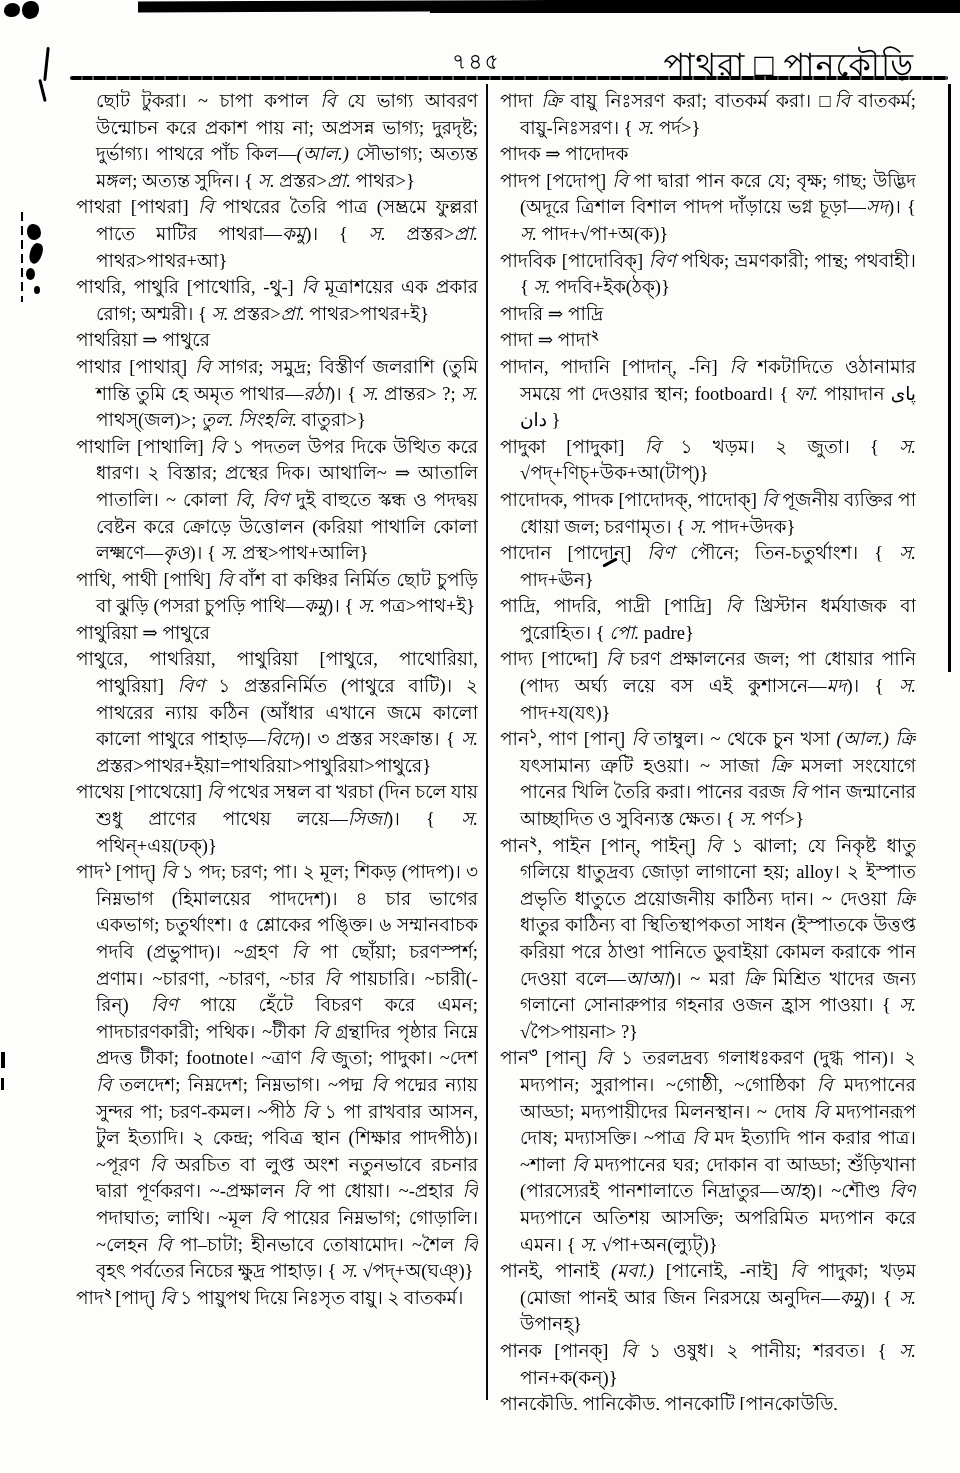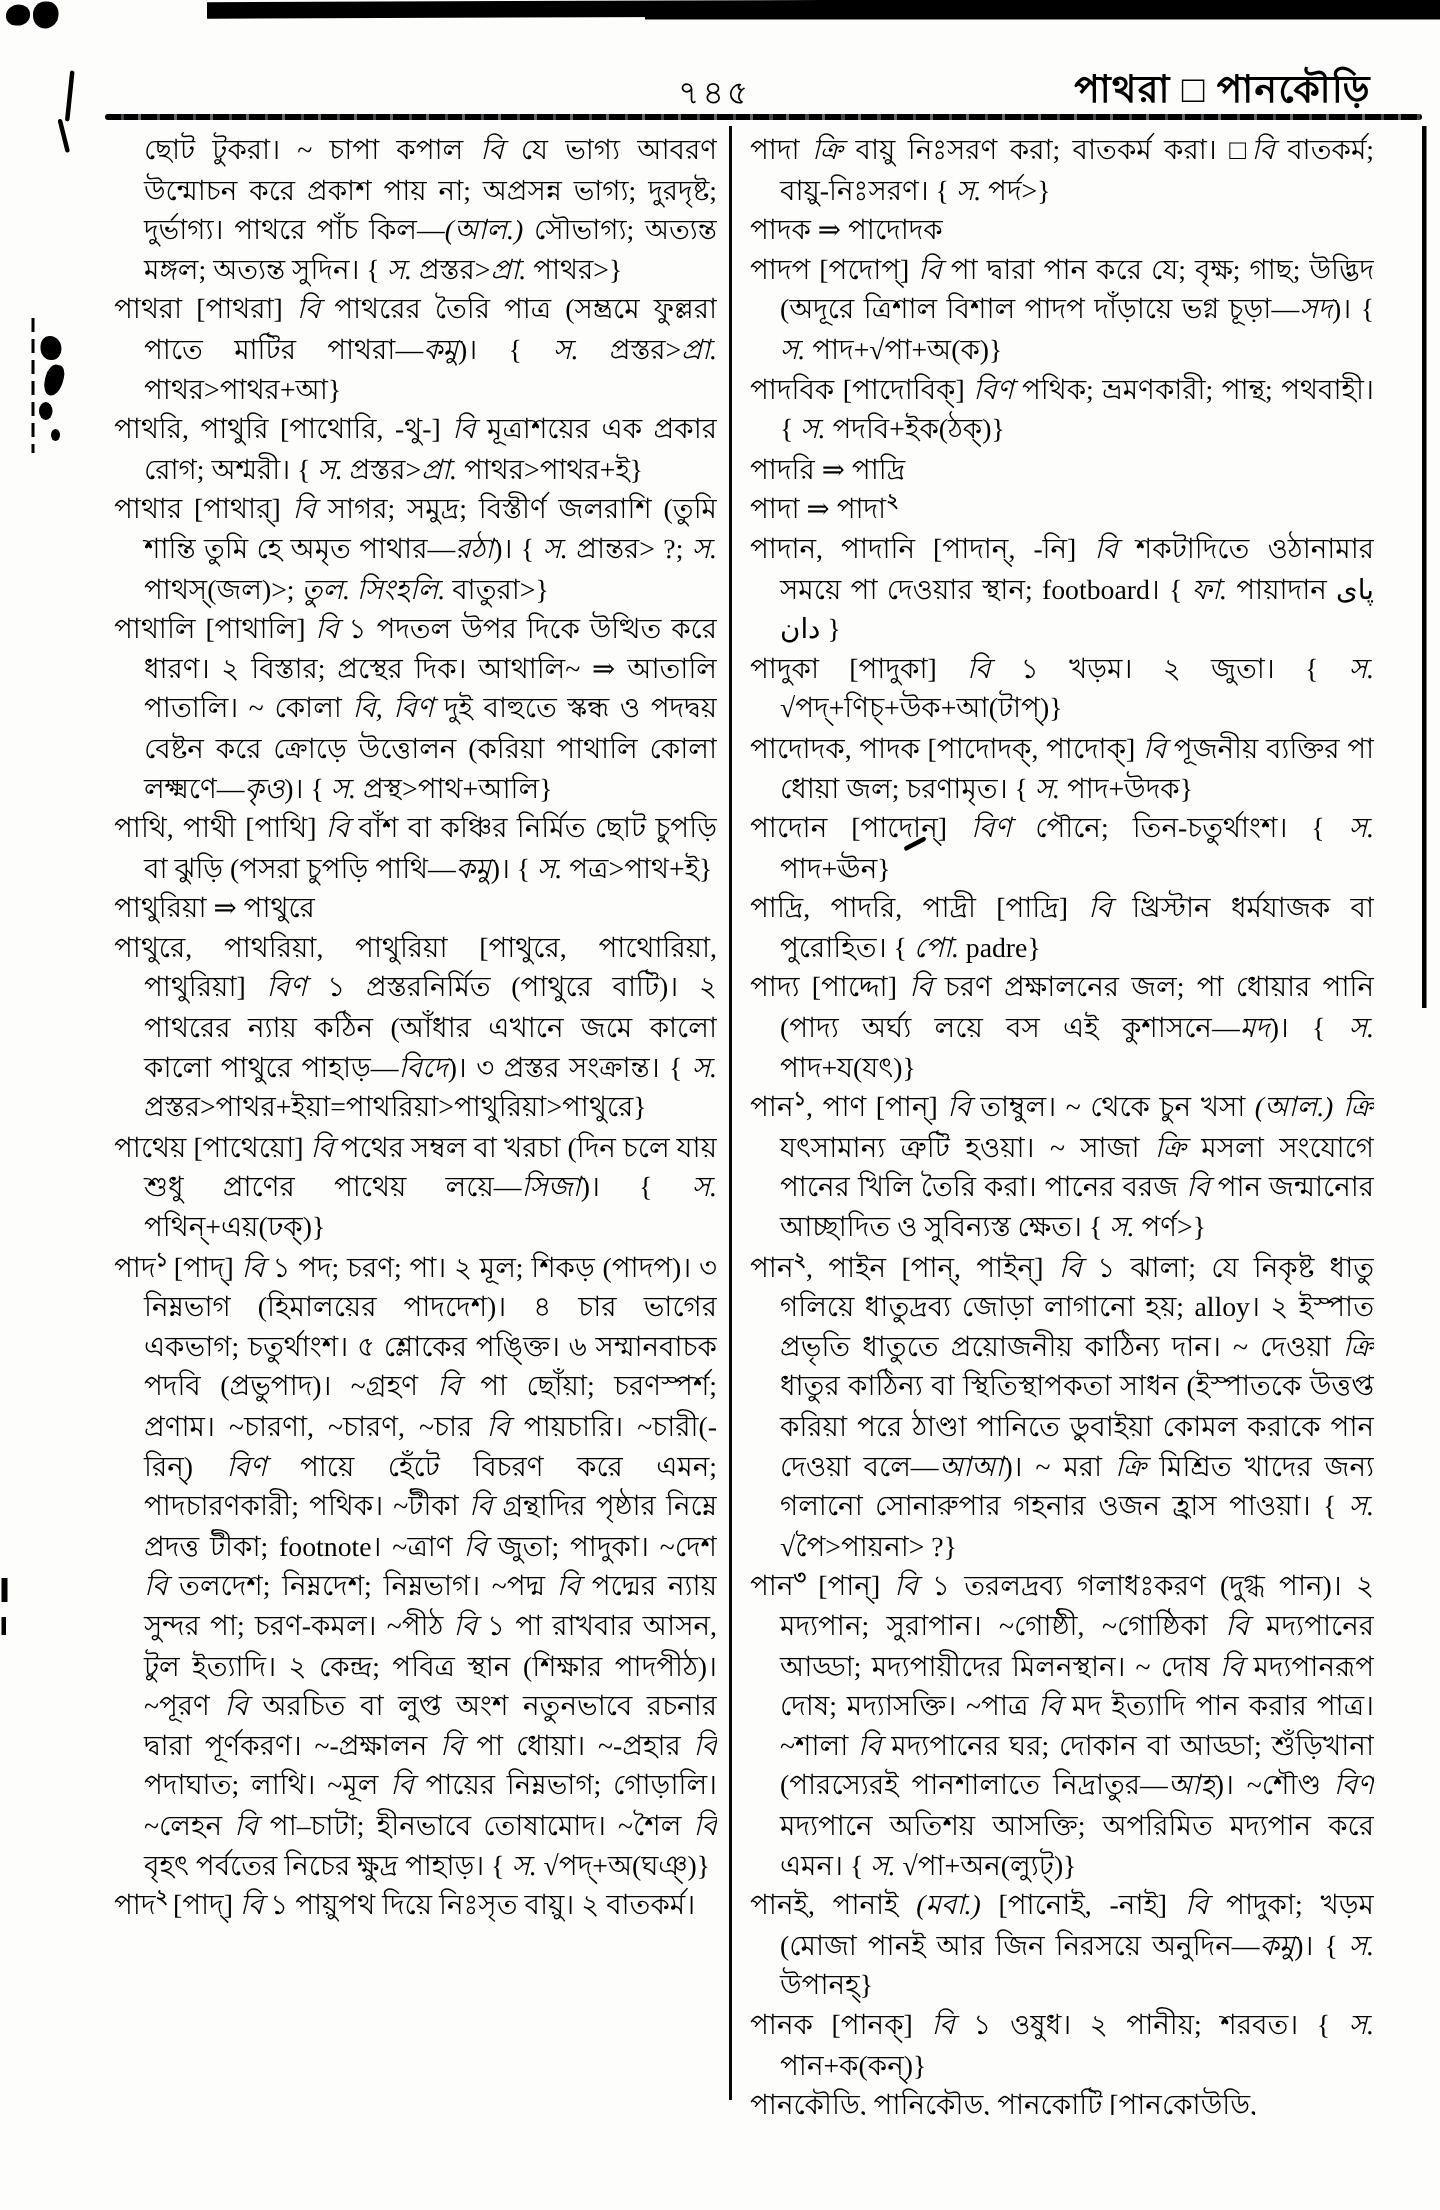--- a/index.html
+++ b/index.html
@@ -3,21 +3,21 @@
 <meta charset="utf-8">
 <style>
   html,body{margin:0;padding:0}
   body{
     width:960px;height:1473px;position:relative;overflow:hidden;
     background:#fdfdfb;color:#000;
     font-family:"Liberation Serif","DejaVu Serif",serif;
   }
   
   .pageno{position:absolute;left:452px;top:44px;font-size:22px;letter-spacing:2px}
-  .guides{position:absolute;right:46px;top:40px;font-size:25px;font-weight:bold;letter-spacing:1px}
+  .guides{position:absolute;right:46px;top:40px;font-size:32px;font-weight:normal;letter-spacing:1px}
   .rule{
     position:absolute;left:70px;top:76px;width:878px;height:4px;
     background:repeating-linear-gradient(90deg,#000 0 11px,#444 11px 13px,#000 13px 22px,#666 22px 24px);
     border-radius:2px;
   }
   
   .divider{position:absolute;left:486px;top:84px;width:2px;height:1316px;background:#0a0a0a}
   .col{position:absolute;top:88px;height:1322px;overflow:hidden;text-align:justify}
   .col.left{left:76px;width:402px}
   .col.right{left:500px;width:416px}
@@ -66,20 +66,21 @@
 
 <span class="pageno">৭৪৫</span>
 <span class="guides">পাথরা □ পানকৌড়ি</span>
 <div class="rule"></div>
 
 <div class="divider"></div>
 <div class="col left">
     <p class="entry cont"><span>ছোট টুকরা। ~ </span><span class="b">চাপা কপাল </span><span class="i">বি </span><span>যে ভাগ্য আবরণ উন্মোচন করে প্রকাশ পায় না; অপ্রসন্ন ভাগ্য; দুরদৃষ্ট; দুর্ভাগ্য। </span><span class="b">পাথরে পাঁচ কিল</span><span>—</span><span class="i">(আল.) </span><span>সৌভাগ্য; অত্যন্ত মঙ্গল; অত্যন্ত সুদিন। { </span><span class="i">স. </span><span>প্রস্তর&gt;</span><span class="i">প্রা. </span><span>পাথর&gt;}</span></p>
     <p class="entry"><span class="b">পাথরা </span><span>[পাথরা] </span><span class="i">বি </span><span>পাথরের তৈরি পাত্র (সম্ভ্রমে ফুল্লরা পাতে মাটির পাথরা—</span><span class="i">কমু</span><span>)। { </span><span class="i">স. </span><span>প্রস্তর&gt;</span><span class="i">প্রা. </span><span>পাথর&gt;পাথর+আ}</span></p>
     <p class="entry"><span class="b">পাথরি, পাথুরি </span><span>[পাথোরি, -থু-] </span><span class="i">বি </span><span>মূত্রাশয়ের এক প্রকার রোগ; অশ্মরী। { </span><span class="i">স. </span><span>প্রস্তর&gt;</span><span class="i">প্রা. </span><span>পাথর&gt;পাথর+ই}</span></p>
+    <p class="entry"><span class="b">পাথরিয়া </span><span>⇒ পাথুরে</span></p>
     <p class="entry"><span class="b">পাথার </span><span>[পাথার্] </span><span class="i">বি </span><span>সাগর; সমুদ্র; বিস্তীর্ণ জলরাশি (তুমি শান্তি তুমি হে অমৃত পাথার—</span><span class="i">রঠা</span><span>)। { </span><span class="i">স. </span><span>প্রান্তর&gt; ?; </span><span class="i">স. </span><span>পাথস্(জল)&gt;; </span><span class="i">তুল. সিংহলি. </span><span>বাতুরা&gt;}</span></p>
     <p class="entry"><span class="b">পাথালি </span><span>[পাথালি] </span><span class="i">বি </span><span>১ পদতল উপর দিকে উত্থিত করে ধারণ। ২ বিস্তার; প্রস্থের দিক। </span><span class="b">আথালি~ </span><span>⇒ আতালি পাতালি। ~ </span><span class="b">কোলা </span><span class="i">বি, বিণ </span><span>দুই বাহুতে স্কন্ধ ও পদদ্বয় বেষ্টন করে ক্রোড়ে উত্তোলন (করিয়া পাথালি কোলা লক্ষ্মণে—</span><span class="i">কৃও</span><span>)। { </span><span class="i">স. </span><span>প্রস্থ&gt;পাথ+আলি}</span></p>
     <p class="entry"><span class="b">পাথি, পাথী </span><span>[পাথি] </span><span class="i">বি </span><span>বাঁশ বা কঞ্চির নির্মিত ছোট চুপড়ি বা ঝুড়ি (পসরা চুপড়ি পাথি—</span><span class="i">কমু</span><span>)। { </span><span class="i">স. </span><span>পত্র&gt;পাথ+ই}</span></p>
     <p class="entry"><span class="b">পাথুরিয়া </span><span>⇒ পাথুরে</span></p>
     <p class="entry"><span class="b">পাথুরে, পাথরিয়া, পাথুরিয়া </span><span>[পাথুরে, পাথোরিয়া, পাথুরিয়া] </span><span class="i">বিণ </span><span>১ প্রস্তরনির্মিত (পাথুরে বাটি)। ২ পাথরের ন্যায় কঠিন (আঁধার এখানে জমে কালো কালো পাথুরে পাহাড়—</span><span class="i">বিদে</span><span>)। ৩ প্রস্তর সংক্রান্ত। { </span><span class="i">স. </span><span>প্রস্তর&gt;পাথর+ইয়া=পাথরিয়া&gt;পাথুরিয়া&gt;পাথুরে}</span></p>
     <p class="entry"><span class="b">পাথেয় </span><span>[পাথেয়ো] </span><span class="i">বি </span><span>পথের সম্বল বা খরচা (দিন চলে যায় শুধু প্রাণের পাথেয় লয়ে—</span><span class="i">সিজা</span><span>)। { </span><span class="i">স. </span><span>পথিন্+এয়(ঢক্)}</span></p>
     <p class="entry"><span class="b">পাদ</span><span class="sup">১ </span><span>[পাদ্] </span><span class="i">বি </span><span>১ পদ; চরণ; পা। ২ মূল; শিকড় (পাদপ)। ৩ নিম্নভাগ (হিমালয়ের পাদদেশ)। ৪ চার ভাগের একভাগ; চতুর্থাংশ। ৫ শ্লোকের পঙ্ক্তি। ৬ সম্মানবাচক পদবি (প্রভুপাদ)। </span><span class="b">~গ্রহণ </span><span class="i">বি </span><span>পা ছোঁয়া; চরণস্পর্শ; প্রণাম। </span><span class="b">~চারণা, ~চারণ, ~চার </span><span class="i">বি </span><span>পায়চারি। </span><span class="b">~চারী(-রিন্) </span><span class="i">বিণ </span><span>পায়ে হেঁটে বিচরণ করে এমন; পাদচারণকারী; পথিক। </span><span class="b">~টীকা </span><span class="i">বি </span><span>গ্রন্থাদির পৃষ্ঠার নিম্নে প্রদত্ত টীকা; footnote। </span><span class="b">~ত্রাণ </span><span class="i">বি </span><span>জুতা; পাদুকা। </span><span class="b">~দেশ </span><span class="i">বি </span><span>তলদেশ; নিম্নদেশ; নিম্নভাগ। </span><span class="b">~পদ্ম </span><span class="i">বি </span><span>পদ্মের ন্যায় সুন্দর পা; চরণ-কমল। </span><span class="b">~পীঠ </span><span class="i">বি </span><span>১ পা রাখবার আসন, টুল ইত্যাদি। ২ কেন্দ্র; পবিত্র স্থান (শিক্ষার পাদপীঠ)। </span><span class="b">~পূরণ </span><span class="i">বি </span><span>অরচিত বা লুপ্ত অংশ নতুনভাবে রচনার দ্বারা পূর্ণকরণ। </span><span class="b">~-প্রক্ষালন </span><span class="i">বি </span><span>পা ধোয়া। </span><span class="b">~-প্রহার </span><span class="i">বি </span><span>পদাঘাত; লাথি। </span><span class="b">~মূল </span><span class="i">বি </span><span>পায়ের নিম্নভাগ; গোড়ালি। </span><span class="b">~লেহন </span><span class="i">বি </span><span>পা–চাটা; হীনভাবে তোষামোদ। </span><span class="b">~শৈল </span><span class="i">বি </span><span>বৃহৎ পর্বতের নিচের ক্ষুদ্র পাহাড়। { </span><span class="i">স. </span><span>√পদ্+অ(ঘঞ্)}</span></p>
     <p class="entry"><span class="b">পাদ</span><span class="sup">২ </span><span>[পাদ্] </span><span class="i">বি </span><span>১ পায়ুপথ দিয়ে নিঃসৃত বায়ু। ২ বাতকর্ম।</span></p>
   </div>
 <div class="col right">

